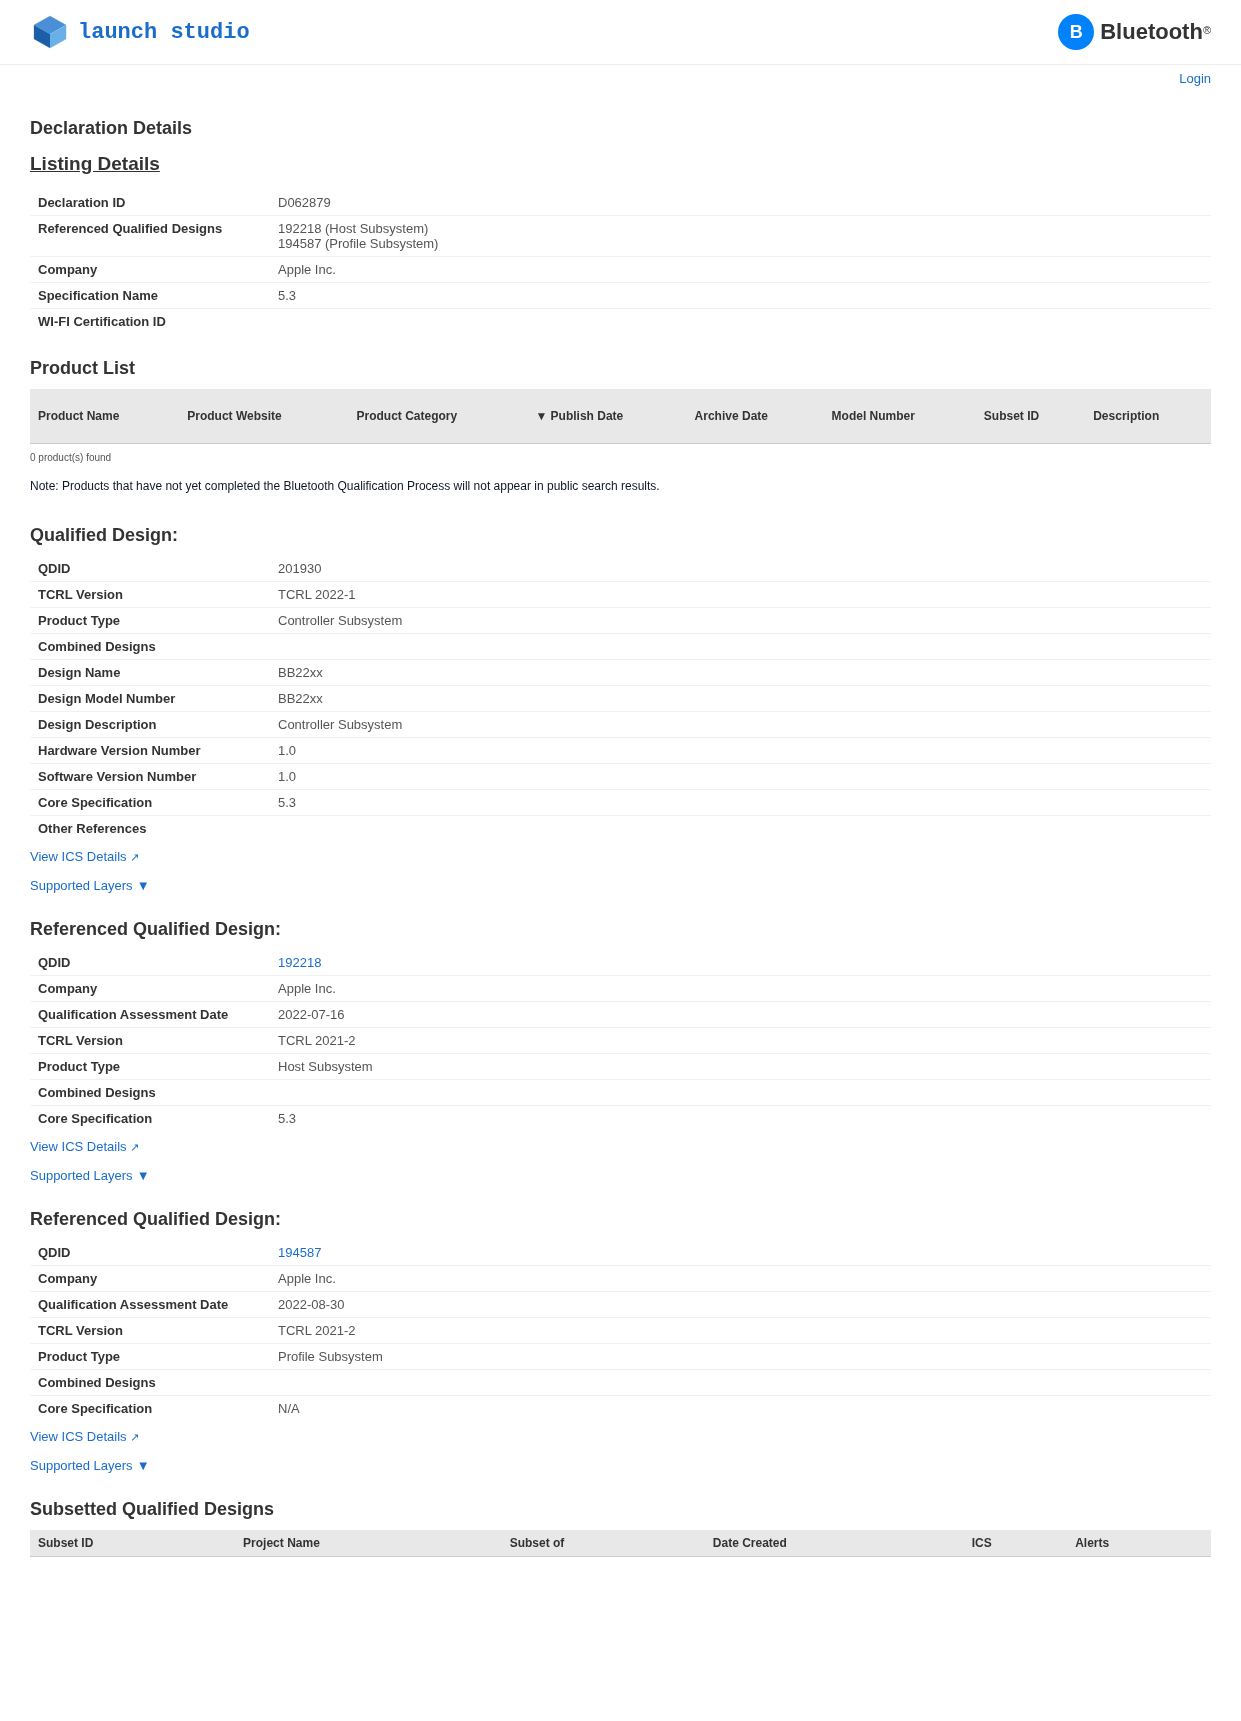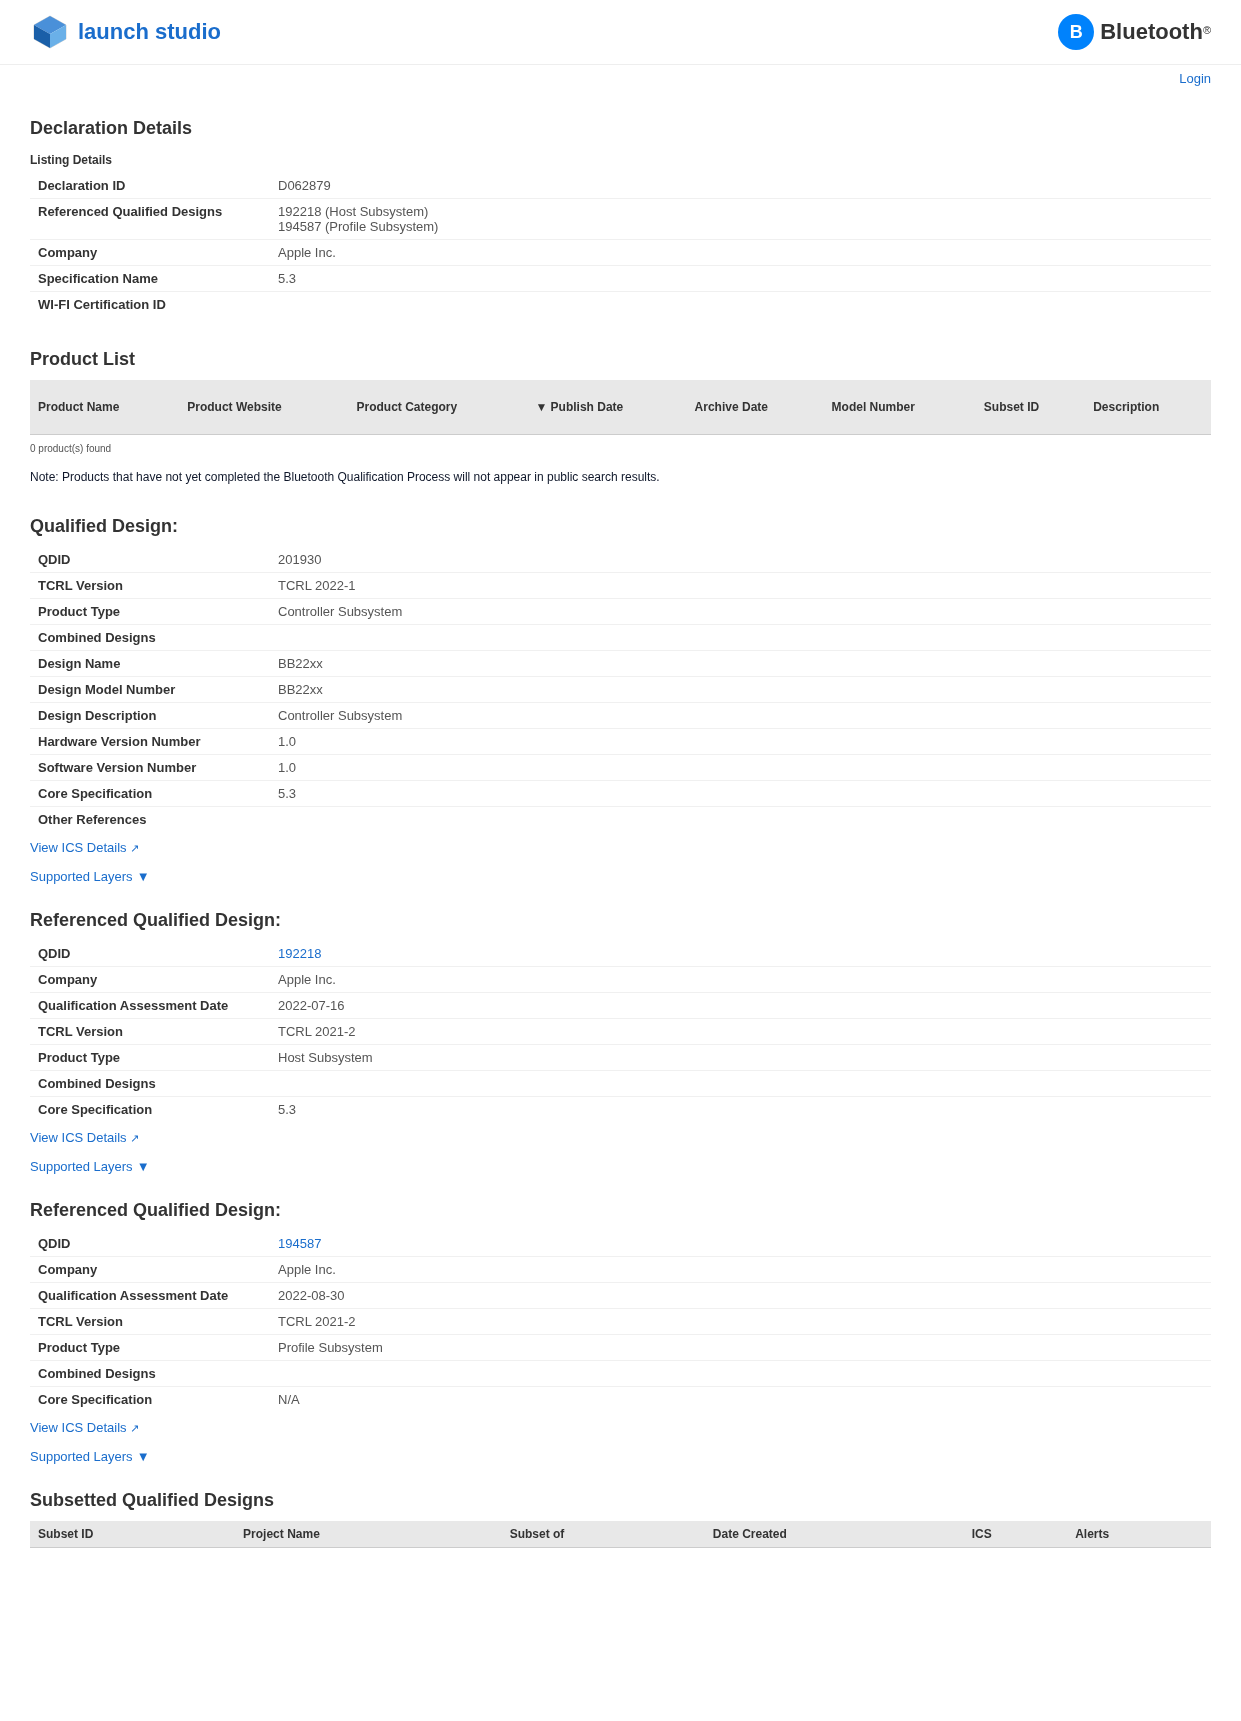--- a/index.html
+++ b/index.html
@@ -1,31 +1,31 @@
 <!DOCTYPE html>
 <html><head>
   <meta charset="utf-8">
   <style>
     * { box-sizing: border-box; margin: 0; padding: 0; }
     body { font-family: Arial, sans-serif; font-size: 13px; color: #333; background: #fff; }
     
     .header { display: flex; justify-content: space-between; align-items: center; padding: 12px 30px; border-bottom: 1px solid #eee; }
     .logo-area { display: flex; align-items: center; gap: 8px; }
     .logo-cube { width: 40px; height: 40px; }
-    .logo-text { font-size: 22px; color: #1a6dcc; font-weight: bold; }
+    .logo-text { font-size: 22px; color: #1a6dcc; font-weight: bold; font-family: Liberation Mono, monospace; }
     .bluetooth-logo { display: flex; align-items: center; gap: 6px; }
     .bluetooth-circle { width: 36px; height: 36px; background: #0082fc; border-radius: 50%; display: flex; align-items: center; justify-content: center; color: white; font-size: 18px; font-weight: bold; }
     
     .top-nav { display: flex; justify-content: flex-end; padding: 6px 30px; }
     .login-link { color: #1a6dcc; text-decoration: none; font-size: 13px; }
     
     .content { padding: 10px 30px 30px 30px; }
     
     .section-title { font-size: 18px; font-weight: bold; margin: 16px 0 10px 0; }
-    .subsection-title { font-size: 12px; font-weight: bold; margin: 14px 0 6px 0; }
+    .subsection-title { font-size: 19px; font-weight: bold; margin: 14px 0 15px 0; text-decoration: underline; }
     
     .detail-table { width: 100%; border-collapse: collapse; margin-bottom: 4px; }
     .detail-table tr { border-bottom: 1px solid #f0f0f0; }
     .detail-table tr:last-child { border-bottom: none; }
     .detail-table td { padding: 5px 8px; vertical-align: top; }
     .detail-table td:first-child { font-weight: bold; width: 240px; color: #333; }
     .detail-table td:last-child { color: #555; }
     
     .product-list-table { width: 100%; border-collapse: collapse; }
     .product-list-table th { background: #e8e8e8; text-align: left; padding: 20px 8px; font-size: 12px; font-weight: bold; border-bottom: 1px solid #ccc; }
@@ -100,21 +100,21 @@
         <td>5.3</td>
       </tr>
       <tr>
         <td>WI-FI Certification ID</td>
         <td></td>
       </tr>
     </tbody>
       </table>
   </div>
 
-  <div style="margin-top:32px;">
+  <div style="margin-top:24px;">
     <div class="section-title">Product List</div>
     <table class="product-list-table">
       <thead>
         <tr>
           <th>Product Name</th>
           <th>Product Website</th>
           <th>Product Category</th>
           <th style="cursor:pointer;">▼ Publish Date</th>
           <th>Archive Date</th>
           <th>Model Number</th>

